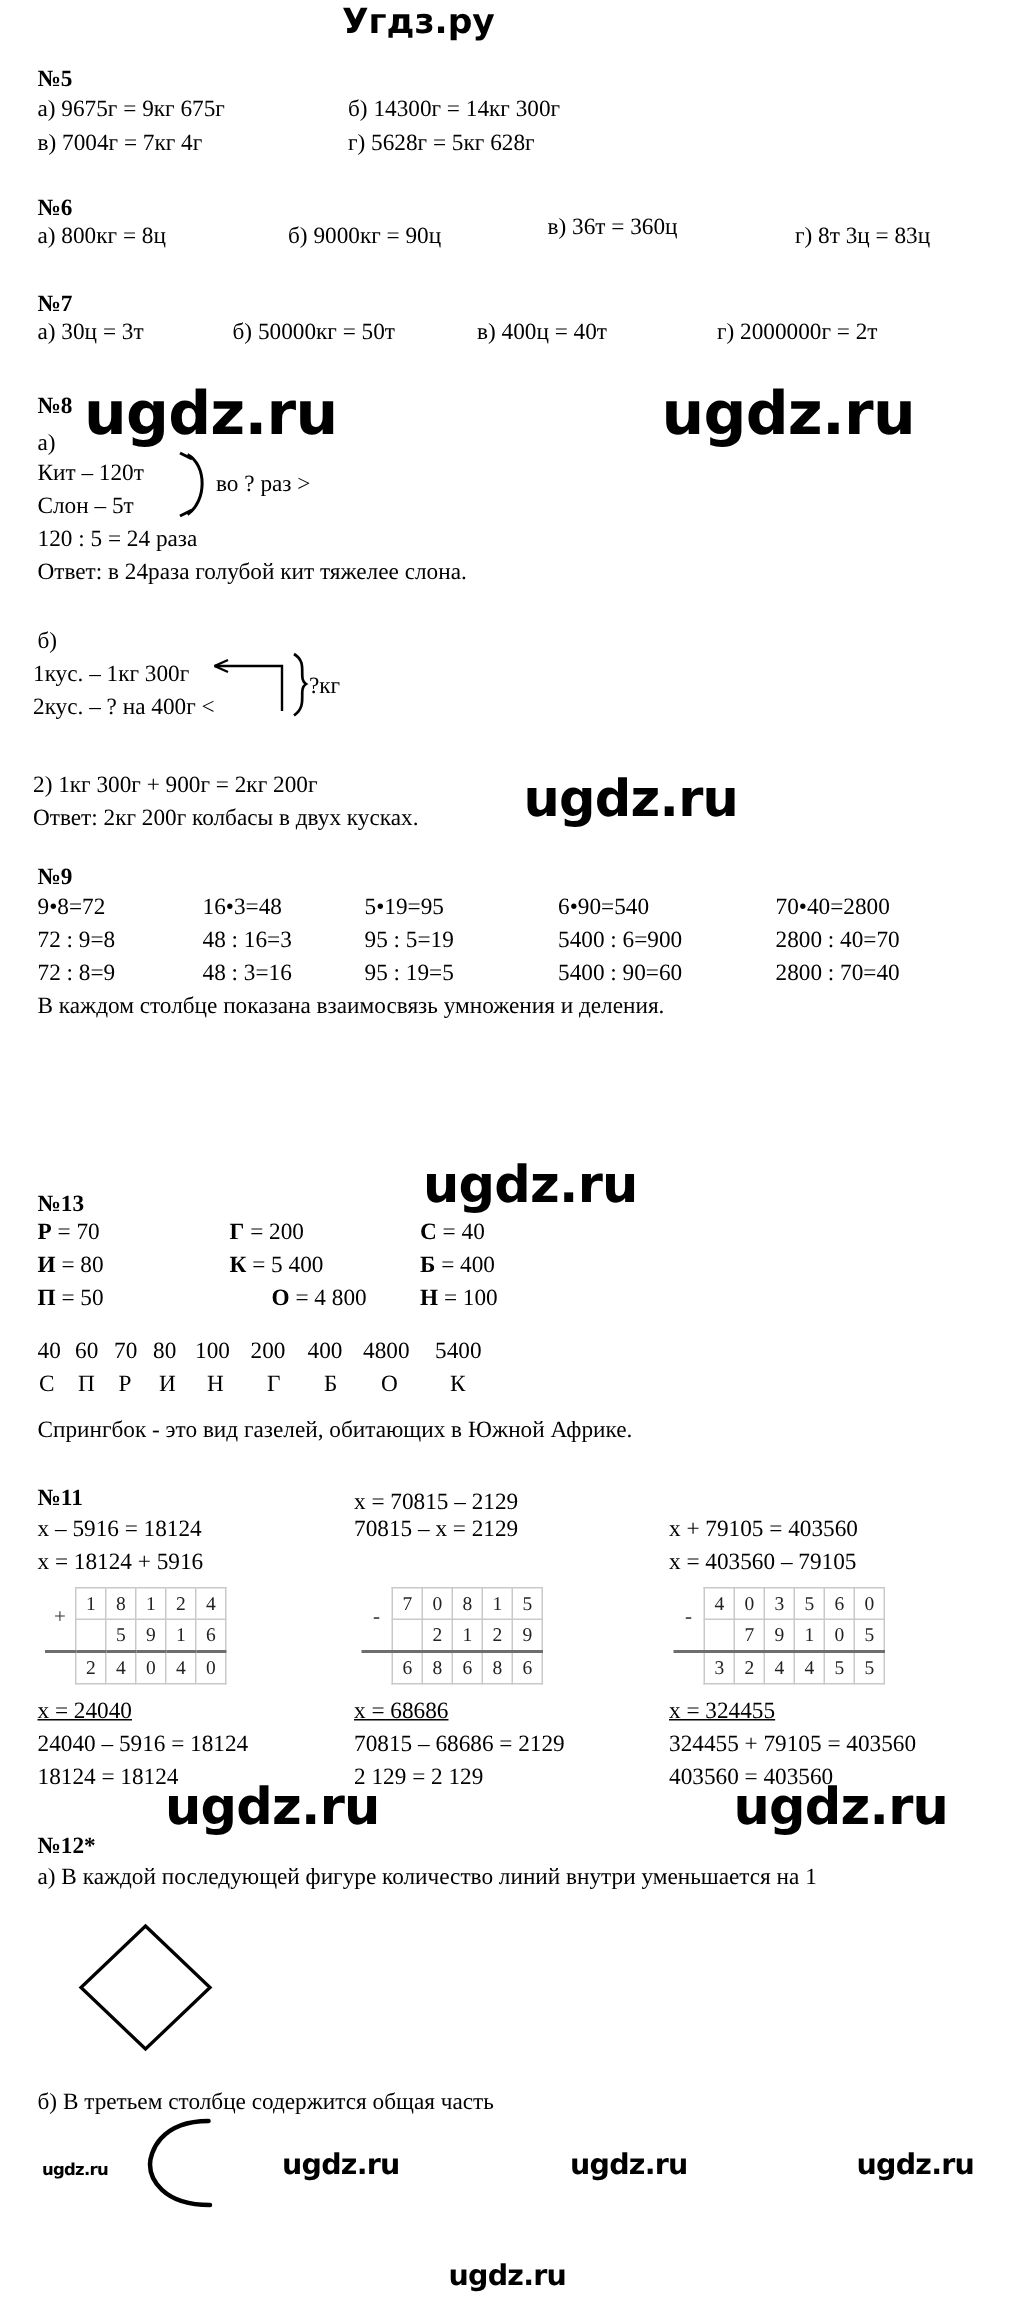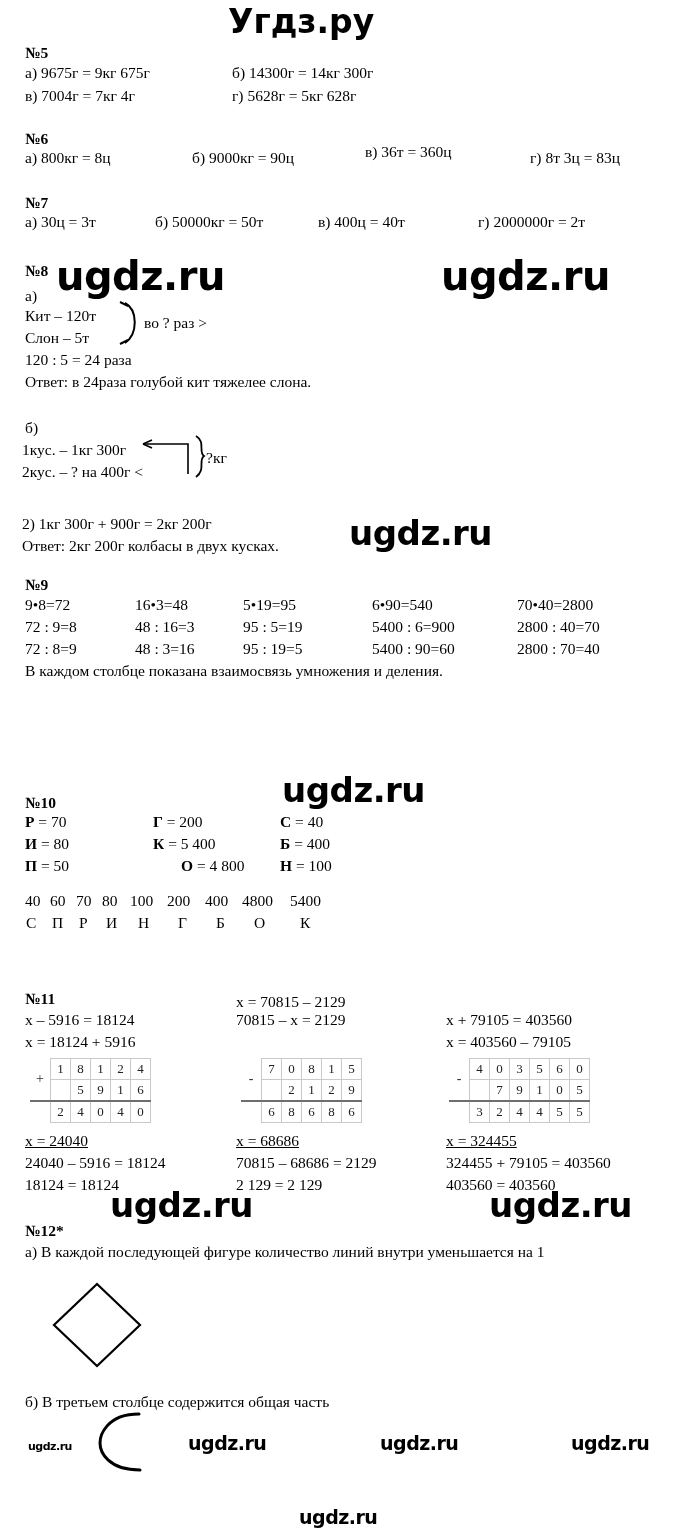--- a/index.html
+++ b/index.html
@@ -22,21 +22,21 @@
   .wm {
     position: absolute;
     font-family: "DejaVu Sans", "Liberation Sans", sans-serif;
     font-weight: bold;
     color: #000000;
     white-space: nowrap;
     letter-spacing: -0.5px;
     z-index: 5;
   }
   .wm-header {
-    font-size: 33px;
+    font-size: 23px;
     letter-spacing: 0px;
   }
   .wm-big   { font-size: 40px; }
   .wm-med   { font-size: 34px; }
   .wm-small { font-size: 19px; }
   .wm-tiny  { font-size: 11px; }
 
   
   .txt {
     position: absolute;
@@ -187,21 +187,21 @@
   <div class="txt" style="left:372px; top:619px;">5400 : 6=900</div>
   <div class="txt" style="left:372px; top:641px;">5400 : 90=60</div>
 
   <div class="txt" style="left:517px; top:597px;">70•40=2800</div>
   <div class="txt" style="left:517px; top:619px;">2800 : 40=70</div>
   <div class="txt" style="left:517px; top:641px;">2800 : 70=40</div>
 
   <div class="txt" style="left:25px; top:663px;">В каждом столбце показана взаимосвязь умножения и деления.</div>
 
 
-  <div class="task-no" style="left:25px; top:794px;">№10</div>
+  <div class="task-no" style="left:25px; top:794px;">№13</div>
 
   <div class="txt bold" style="left:25px; top:814px;"><span>Р</span>&nbsp;<span style="font-weight:normal">= 70</span></div>
   <div class="txt bold" style="left:153px; top:814px;"><span>Г</span>&nbsp;<span style="font-weight:normal">= 200</span></div>
   <div class="txt bold" style="left:280px; top:814px;"><span>С</span>&nbsp;<span style="font-weight:normal">= 40</span></div>
 
   <div class="txt bold" style="left:25px; top:836px;"><span>И</span>&nbsp;<span style="font-weight:normal">= 80</span></div>
   <div class="txt bold" style="left:153px; top:836px;"><span>К</span>&nbsp;<span style="font-weight:normal">= 5 400</span></div>
   <div class="txt bold" style="left:280px; top:836px;"><span>Б</span>&nbsp;<span style="font-weight:normal">= 400</span></div>
 
   <div class="txt bold" style="left:25px; top:858px;"><span>П</span>&nbsp;<span style="font-weight:normal">= 50</span></div>
@@ -221,20 +221,21 @@
   <div class="txt" style="left:26px;  top:915px;">С</div>
   <div class="txt" style="left:52px;  top:915px;">П</div>
   <div class="txt" style="left:79px;  top:915px;">Р</div>
   <div class="txt" style="left:106px; top:915px;">И</div>
   <div class="txt" style="left:138px; top:915px;">Н</div>
   <div class="txt" style="left:178px; top:915px;">Г</div>
   <div class="txt" style="left:216px; top:915px;">Б</div>
   <div class="txt" style="left:254px; top:915px;">О</div>
   <div class="txt" style="left:300px; top:915px;">К</div>
 
+  <div class="txt" style="left:25px; top:946px;">Спрингбок - это вид газелей, обитающих в Южной Африке.</div>
 
   <div class="task-no" style="left:25px; top:990px;">№11</div>
 
   <div class="txt" style="left:25px; top:1012px;">х – 5916 = 18124</div>
   <div class="txt" style="left:25px; top:1034px;">х = 18124 + 5916</div>
   <div class="colcalc" style="left:30px; top:1058px;">
     <table>
       <tbody>
           <tr>
         <td class="op" rowspan="2">+</td>

